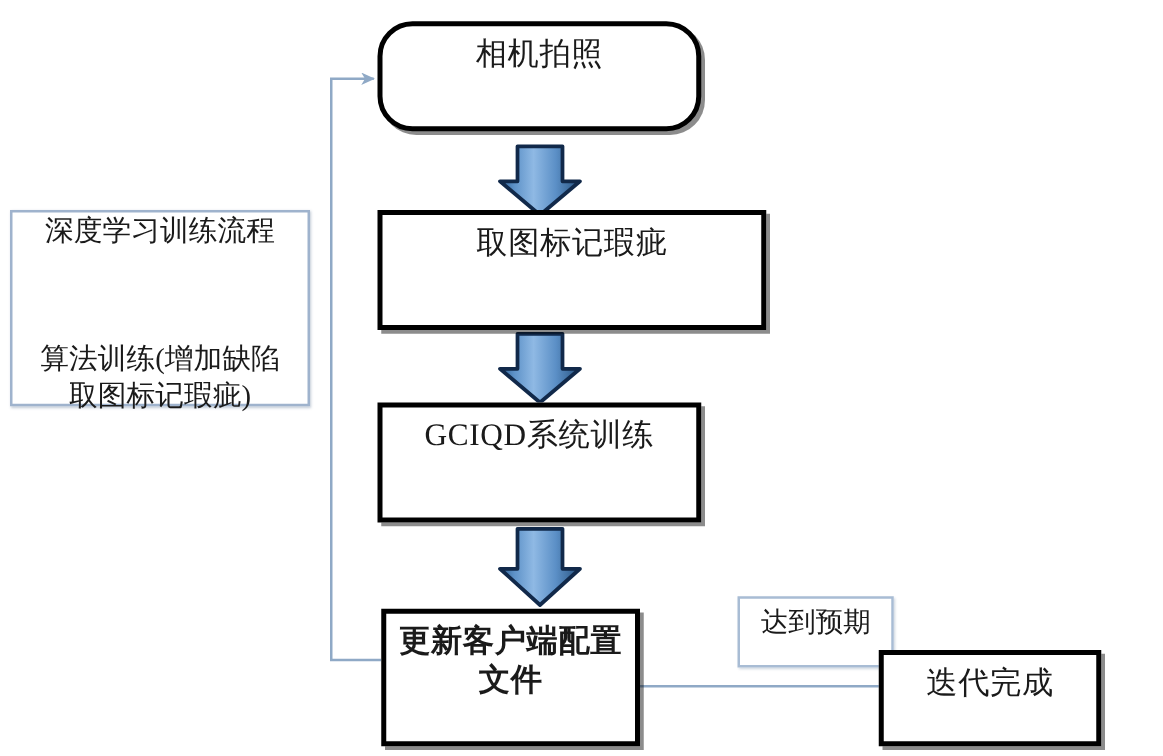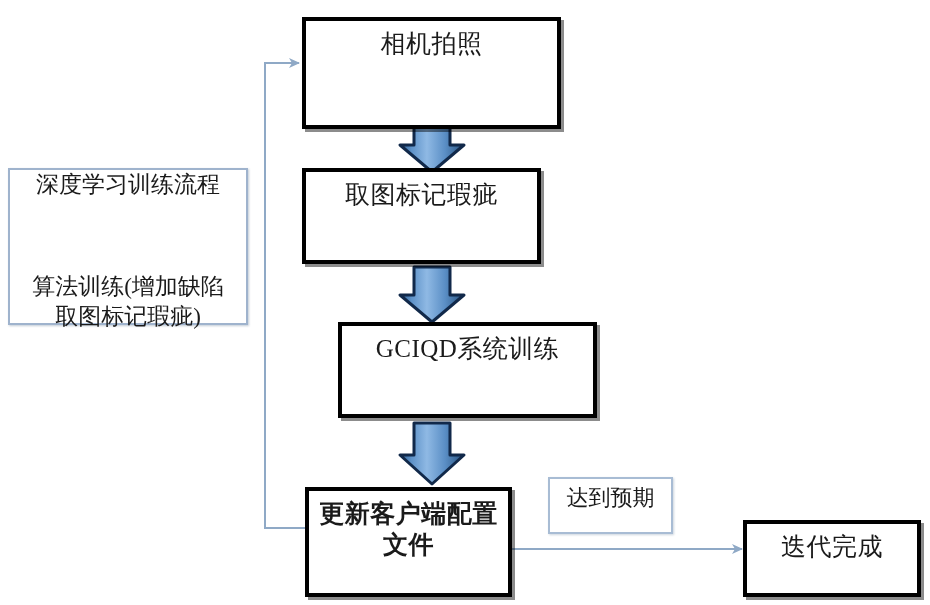--- a/index.html
+++ b/index.html
@@ -116,38 +116,38 @@
     </g>
   </svg>
 
   <div class="abs note" style="left:8px;top:168px;width:240px;height:157px;">
     <div class="line">深度学习训练流程</div>
     <div class="gap"></div>
     <div class="line">算法训练(增加缺陷
 取图标记瑕疵)</div>
   </div>
 
-  <div class="abs proc" style="left:302px;top:17px;width:259px;height:112px;">
+  <div class="abs proc" style="left:302px;top:17px;width:259px;height:88px;border-radius:28px;">
     <div class="txt">相机拍照</div>
   </div>
 
-  <div class="abs proc" style="left:302px;top:168px;width:239px;height:96px;">
+  <div class="abs proc" style="left:302px;top:168px;width:311px;height:96px;">
     <div class="txt">取图标记瑕疵</div>
   </div>
 
-  <div class="abs proc" style="left:302px;top:322px;width:259px;height:96px;margin-left:36px;">
+  <div class="abs proc" style="left:302px;top:322px;width:259px;height:96px;">
     <div class="txt">GCIQD系统训练</div>
   </div>
 
   <div class="abs proc" style="left:305px;top:487px;width:207px;height:110px;font-weight:bold;">
     <div class="txt">更新客户端配置
 文件</div>
   </div>
 
-  <div class="abs label-box" style="left:548px;top:477px;width:125px;height:57px;">
+  <div class="abs label-box" style="left:590px;top:477px;width:125px;height:57px;">
     <div class="txt">达到预期</div>
   </div>
 
-  <div class="abs proc" style="left:743px;top:520px;width:178px;height:77px;">
+  <div class="abs proc" style="left:703px;top:520px;width:178px;height:77px;">
     <div class="txt">迭代完成</div>
   </div>
 
 </div>
 
 </body></html>

